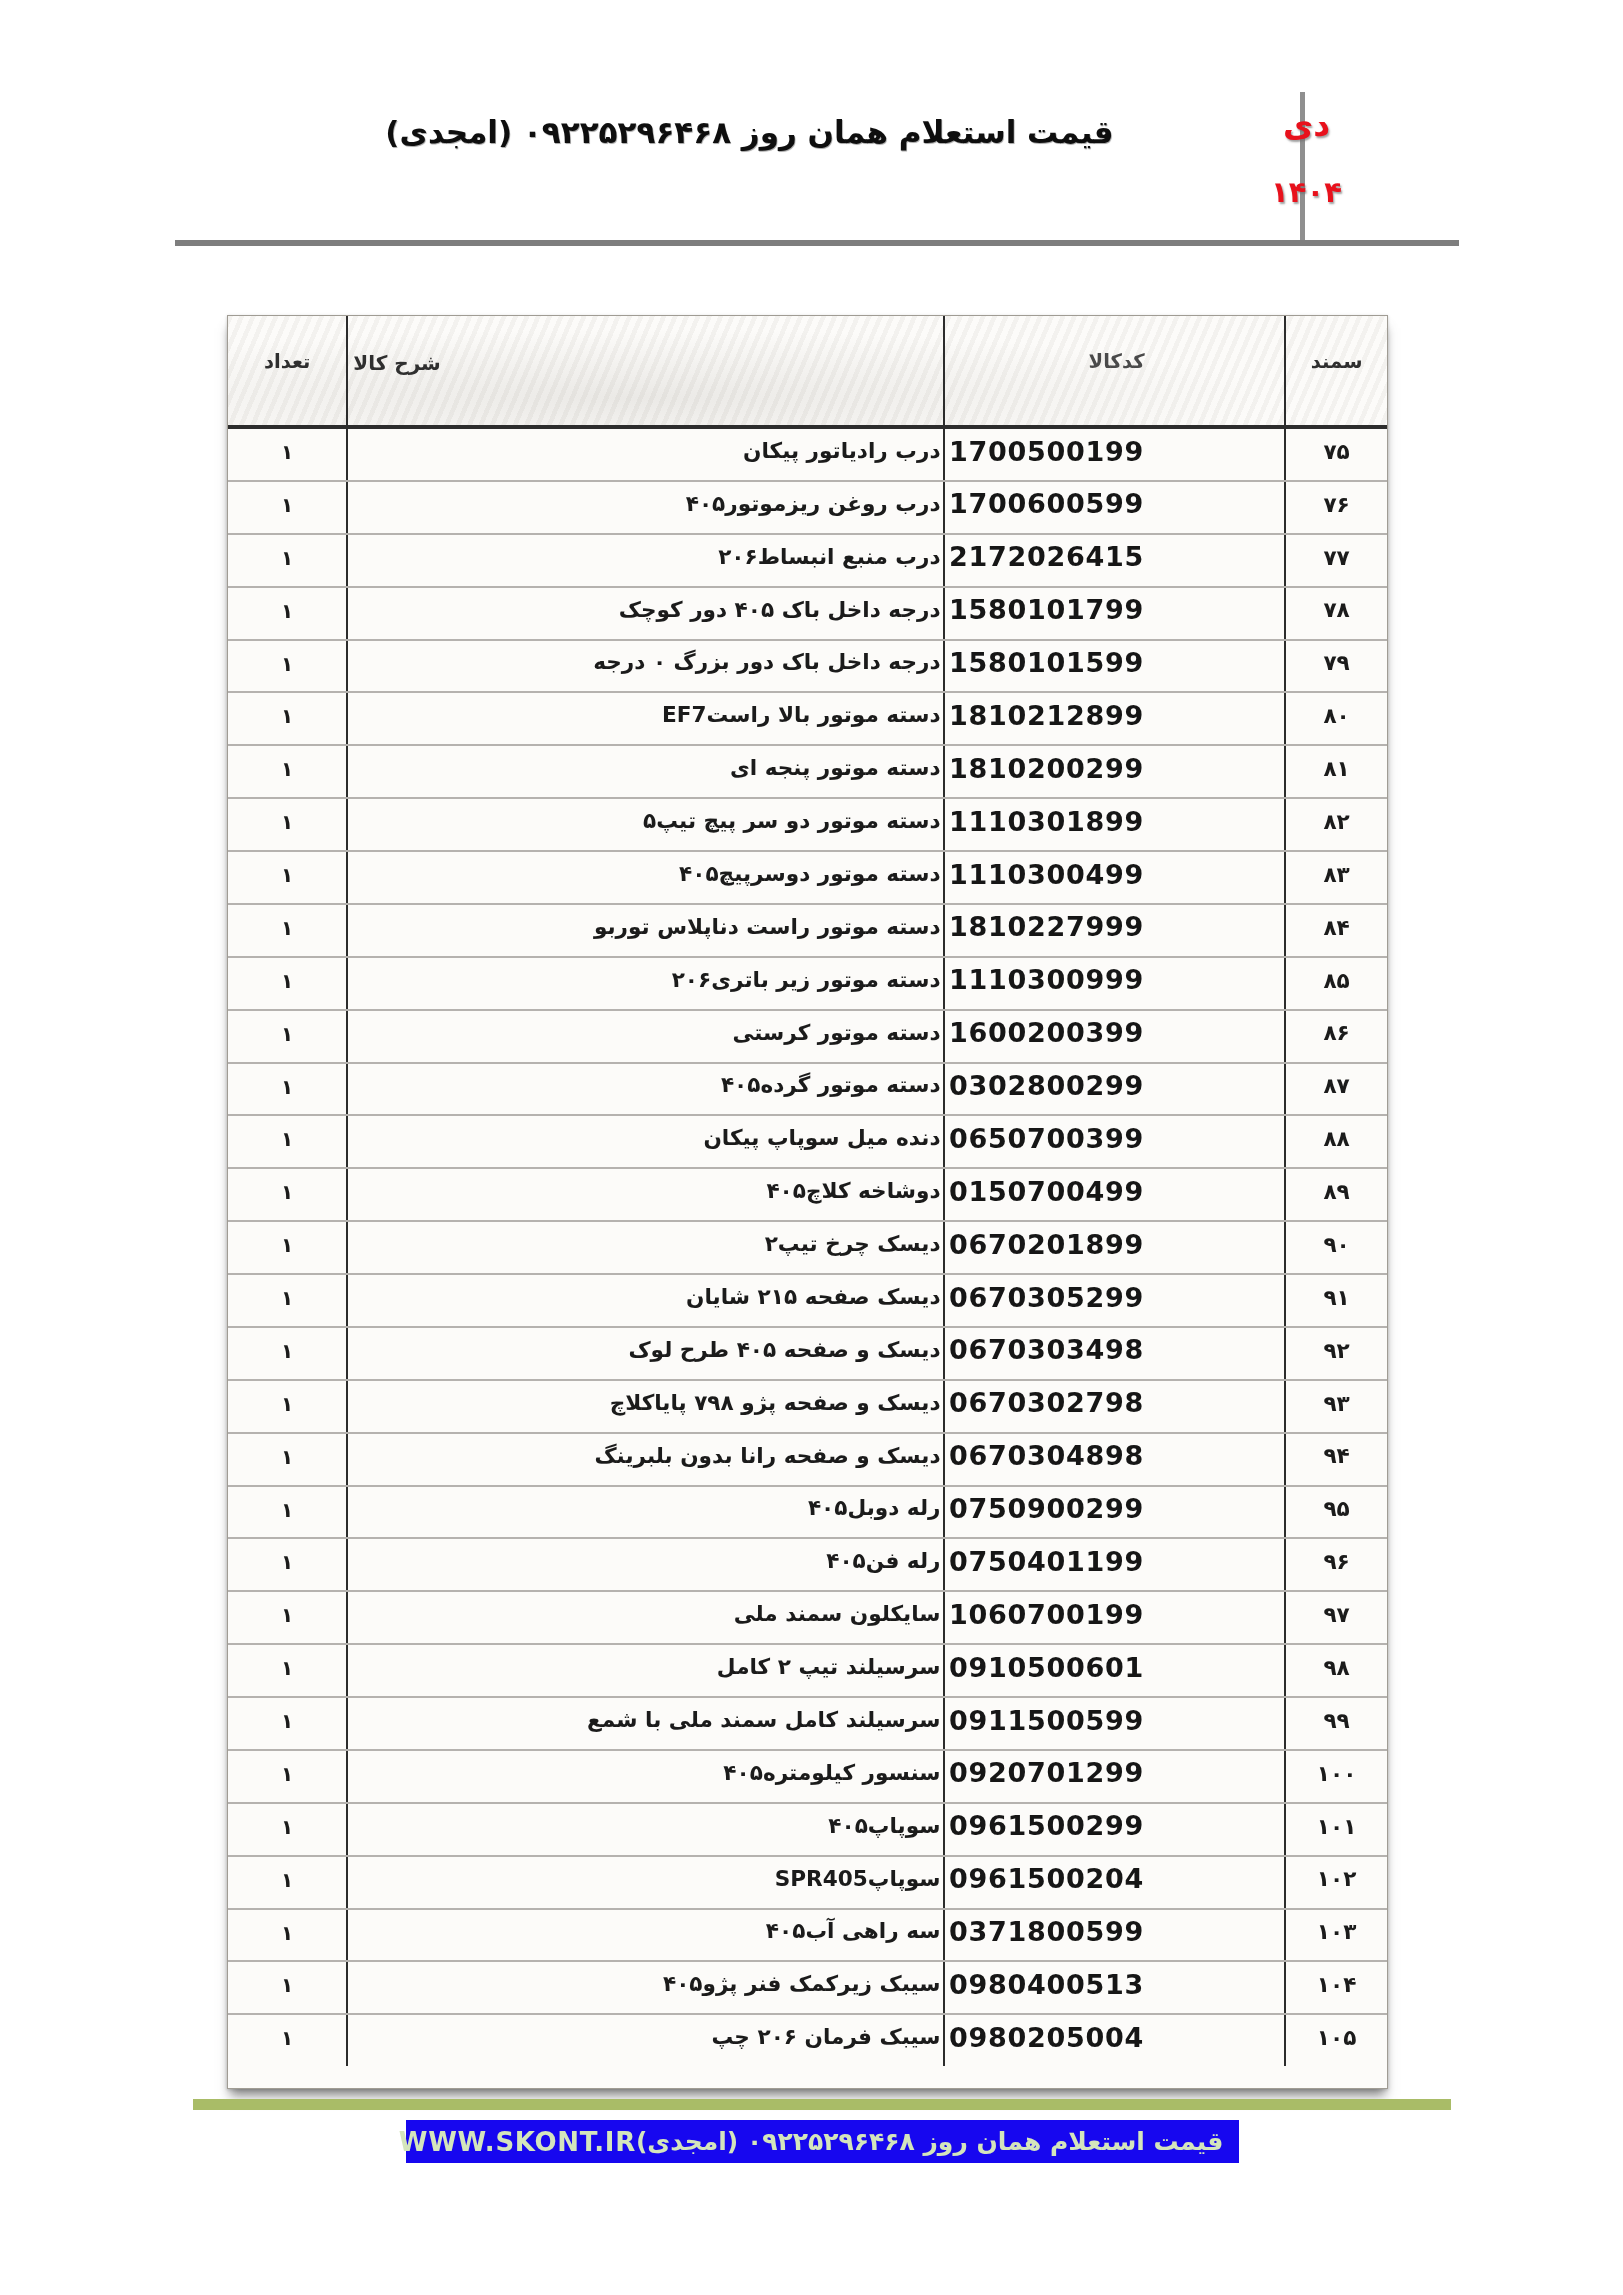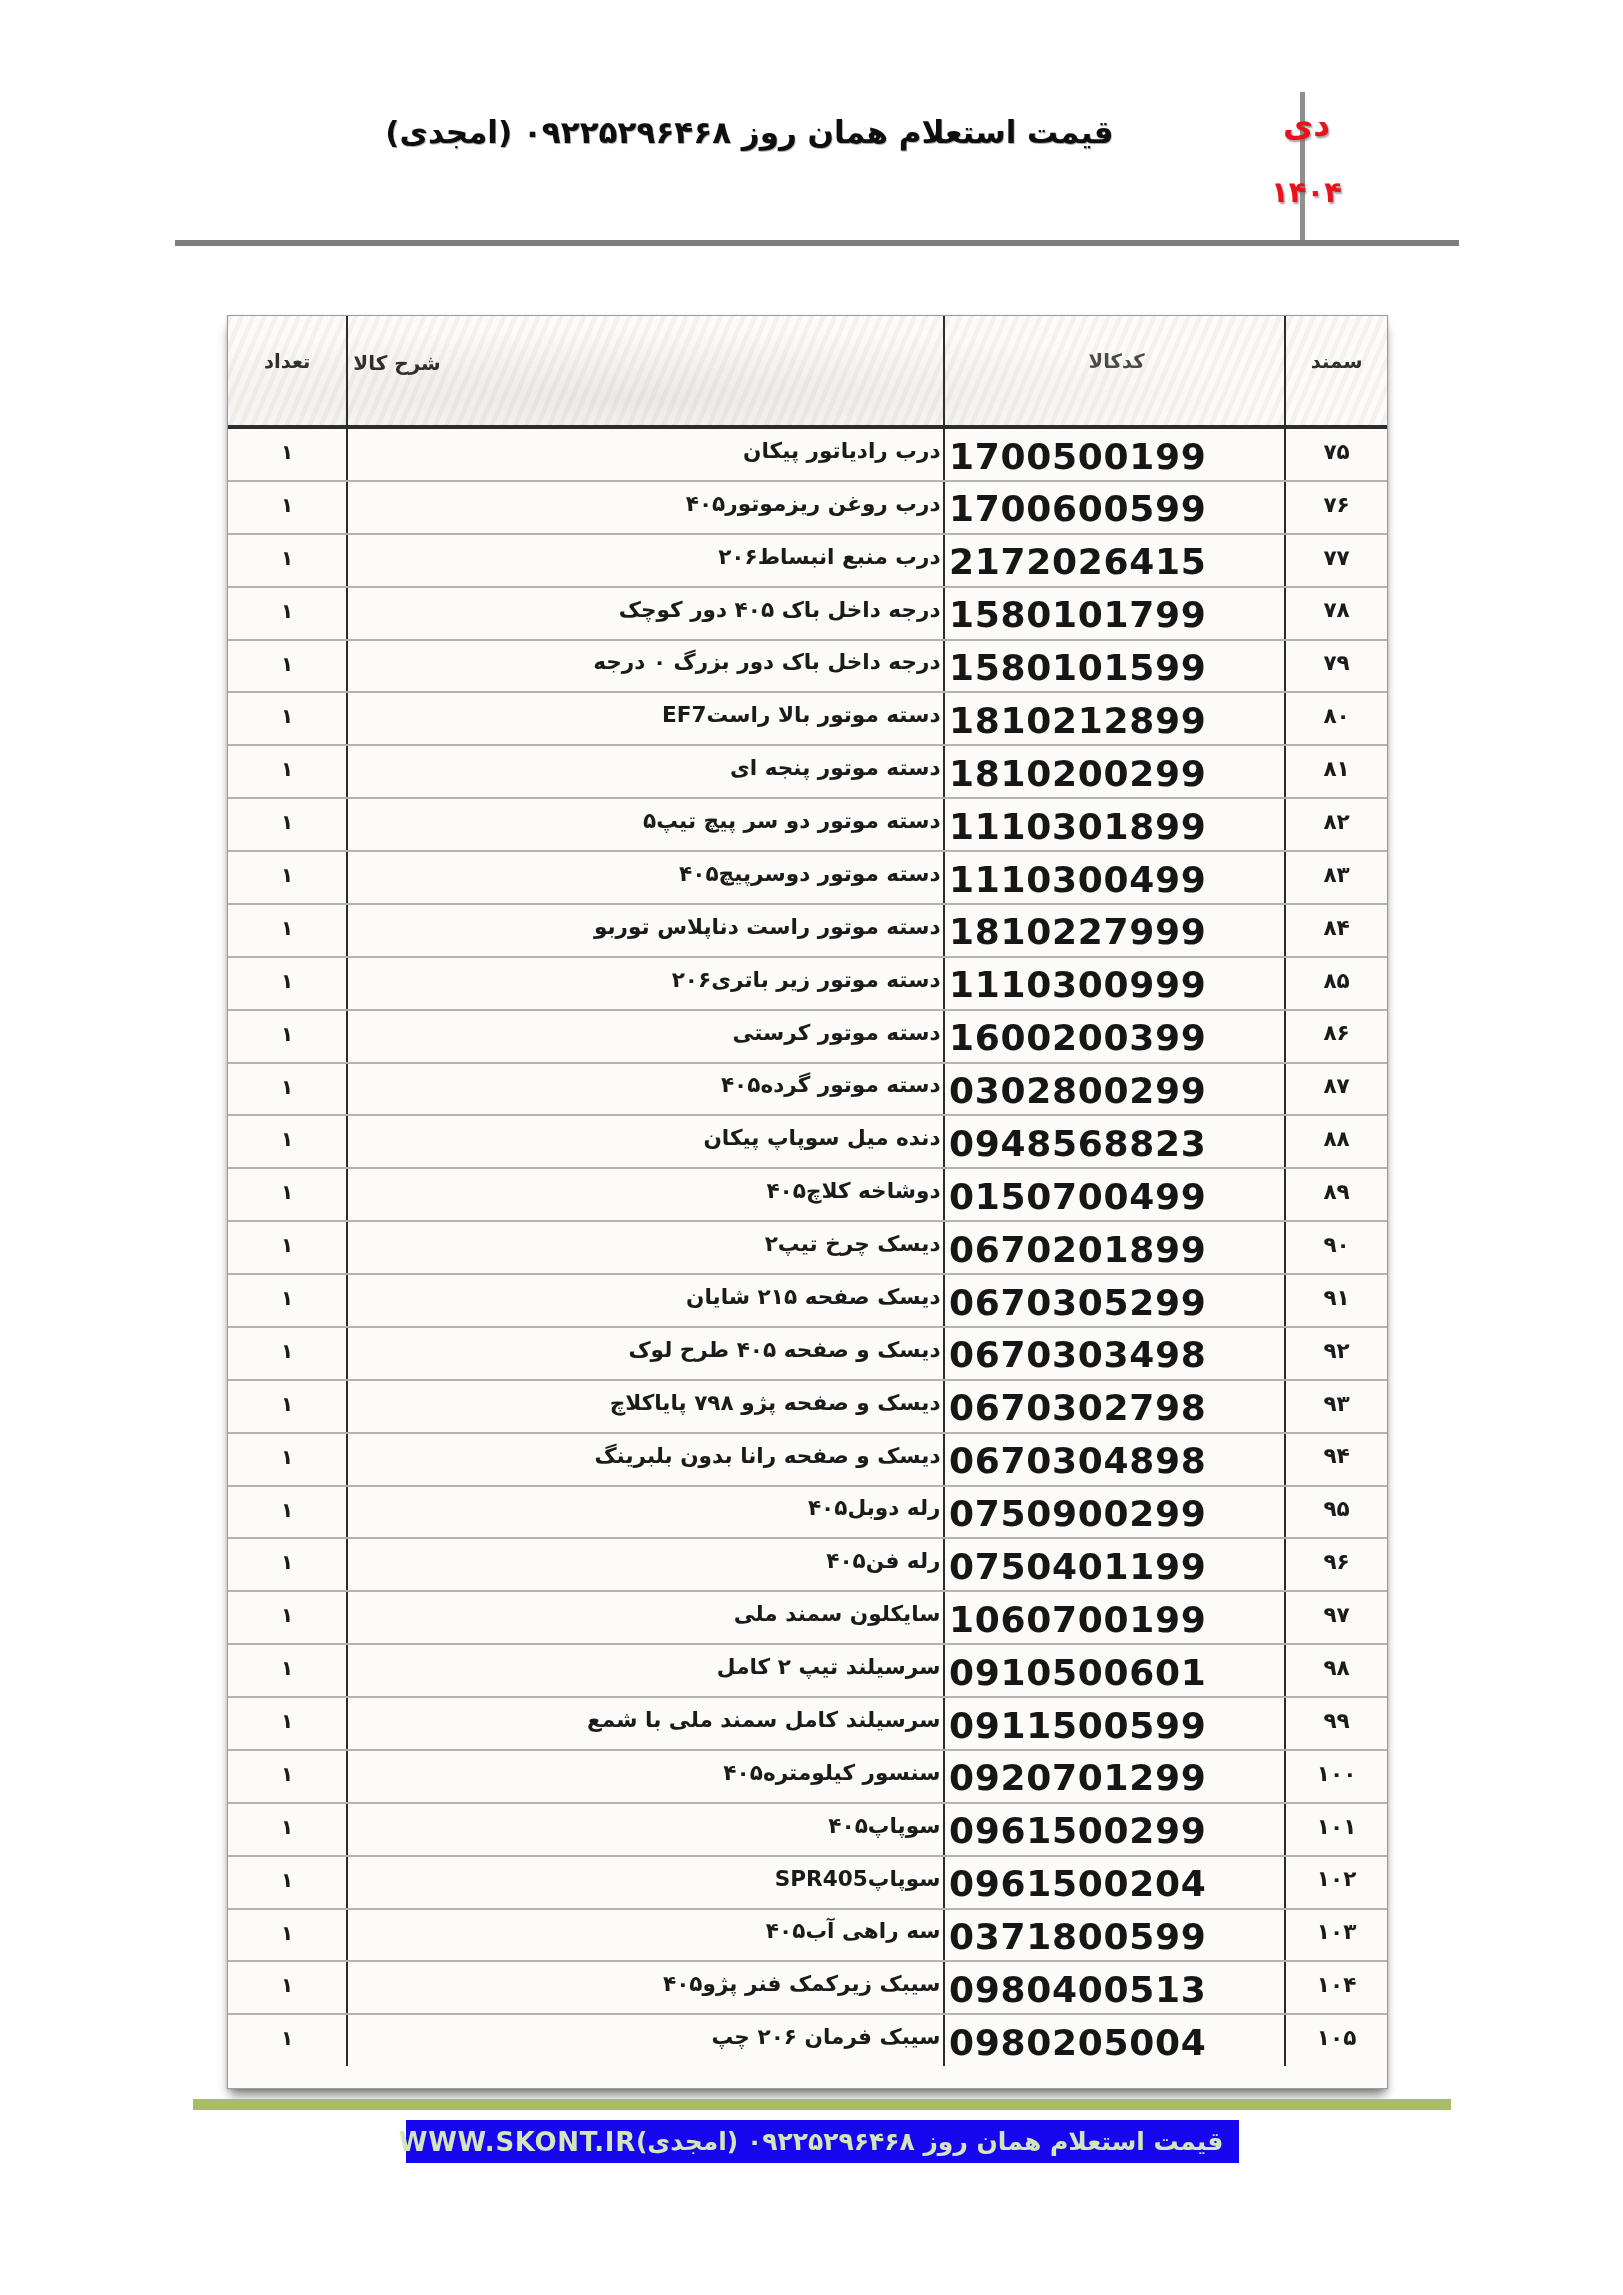--- a/index.html
+++ b/index.html
@@ -41,21 +41,21 @@
       repeating-linear-gradient(113deg,rgba(125,118,104,.07) 0 4.6px,rgba(0,0,0,0) 4.6px 10.5px),
       radial-gradient(ellipse at 35% 75%,rgba(110,104,92,.12),rgba(0,0,0,0) 60%);
   }
   .t-body{display:flex;flex-direction:column;flex:1;padding-bottom:22px;}
   .t-row{display:flex;flex-direction:row;flex:1;}
   .t-row + .t-row{border-top:2px solid rgba(74,71,64,.40);}
   .cell{box-sizing:border-box;padding-top:7.9px;color:#1b1b1b;}
   .c-rownum{width:8.7%;text-align:center;font-size:21.6px;font-weight:bold;padding-top:9.8px;}
   .c-code{
     width:29.6%;direction:ltr;text-align:left;padding-left:3.9px;padding-top:6.5px;
-    font-size:36px;font-weight:bold;letter-spacing:0.7px;color:#161616;
+    font-size:27px;font-weight:bold;letter-spacing:0.7px;color:#161616;
     border-left:2px solid #2c2c2c;border-right:2px solid #2c2c2c;
   }
   .c-desc{
     width:51.5%;direction:rtl;text-align:right;font-size:21.6px;font-weight:bold;
     line-height:27px;padding-right:2.6px;padding-left:26px;
     border-left:2px solid #2c2c2c;
   }
   .c-qty{width:10.2%;text-align:center;font-size:20px;font-weight:bold;padding-top:11px;}
   .t-head .cell{padding-top:34px;font-size:20px;font-weight:bold;color:#2f2f2f;}
   .t-head .c-rownum{font-size:19.6px;}
@@ -167,21 +167,21 @@
         <div class="cell c-qty">۱</div>
       </div>
       <div class="t-row">
         <div class="cell c-rownum">۸۷</div>
         <div class="cell c-code">0302800299</div>
         <div class="cell c-desc">دسته موتور گرده۴۰۵</div>
         <div class="cell c-qty">۱</div>
       </div>
       <div class="t-row">
         <div class="cell c-rownum">۸۸</div>
-        <div class="cell c-code">0948568823</div>
+        <div class="cell c-code">0650700399</div>
         <div class="cell c-desc">دنده میل سوپاپ پیکان</div>
         <div class="cell c-qty">۱</div>
       </div>
       <div class="t-row">
         <div class="cell c-rownum">۸۹</div>
         <div class="cell c-code">0150700499</div>
         <div class="cell c-desc">دوشاخه کلاچ۴۰۵</div>
         <div class="cell c-qty">۱</div>
       </div>
       <div class="t-row">

